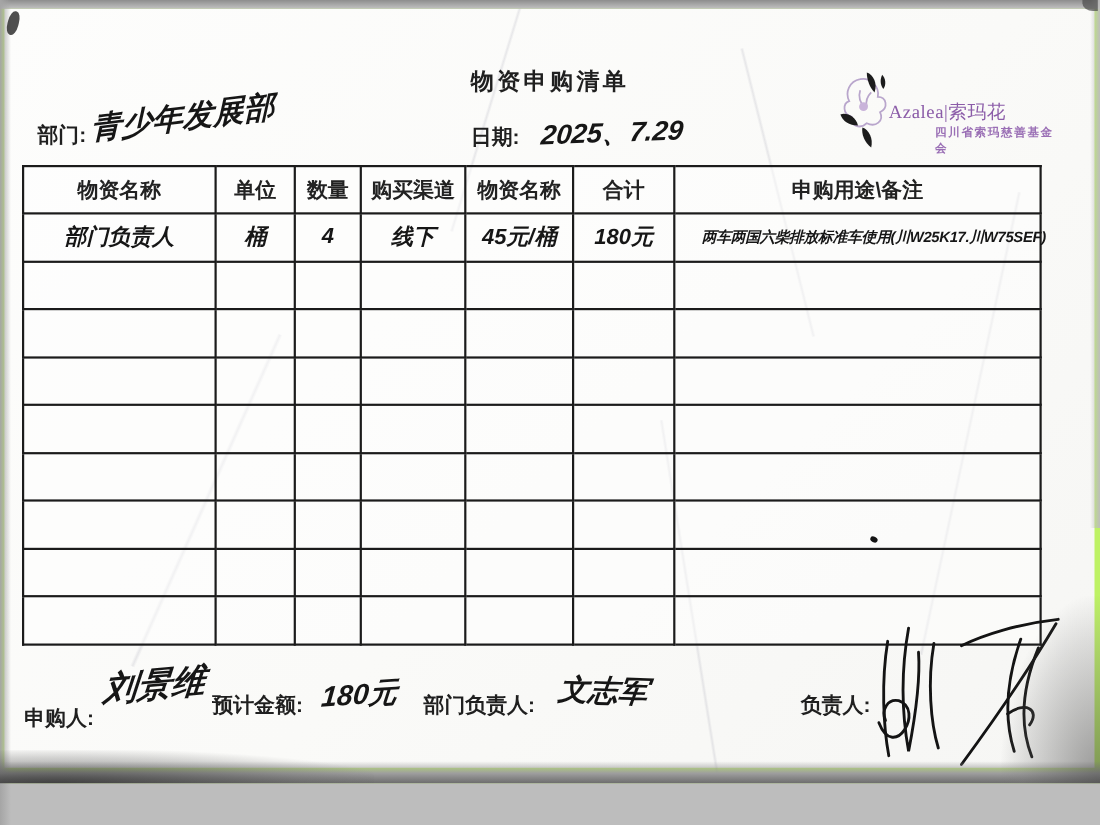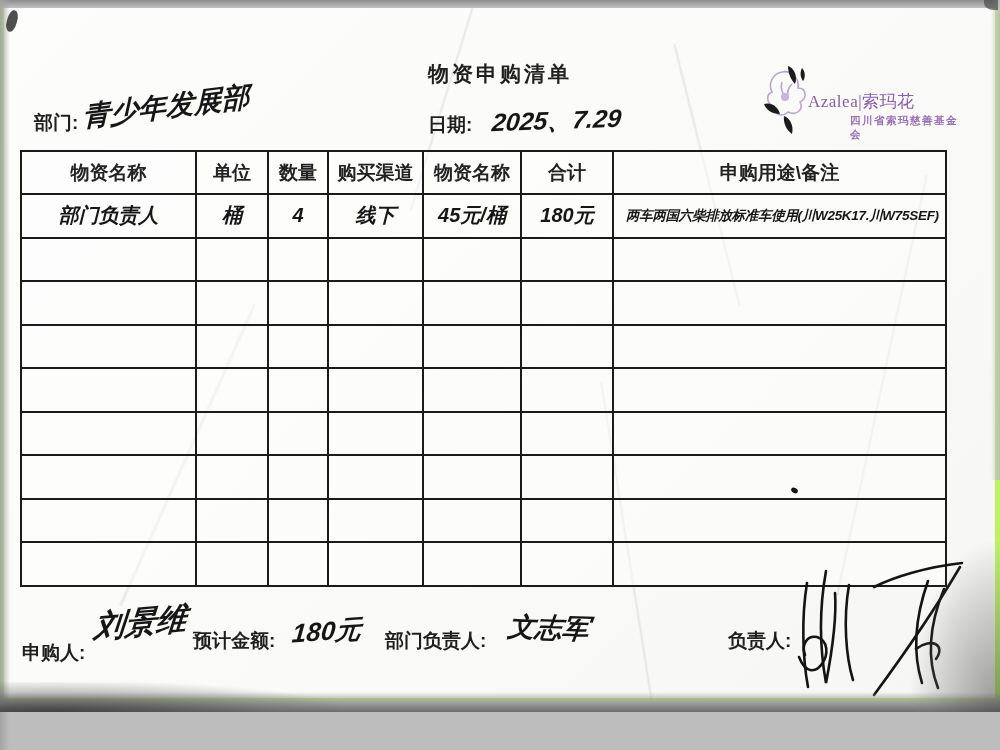--- a/index.html
+++ b/index.html
@@ -51,21 +51,21 @@
     font-size:17px;font-weight:400;letter-spacing:.5px;}
   .logo-org{position:absolute;left:56px;top:50px;font-family:"Liberation Serif",serif;
     font-size:10.5px;font-weight:700;letter-spacing:1.5px;margin-left:36px;}
 
   
   .req-table{position:absolute;left:20px;top:150px;width:925px;border-collapse:collapse;
     table-layout:fixed;background:rgba(255,255,255,.45);}
   .req-table th,.req-table td{border:2.5px solid #1b1b1b;padding:0 4px;overflow:visible;}
   .req-table th{height:41px;font-size:19px;font-weight:700;color:#222;text-align:center;}
   .req-table td{height:41.5px;font-size:20px;text-align:center;}
-  .req-table td.remark{font-size:13.5px;text-align:left;padding-left:12px;letter-spacing:-.3px;}
+  .req-table td.remark{font-size:13.5px;text-align:left;padding-left:24px;letter-spacing:-.3px;}
   col.c0{width:175px}col.c1{width:72px}col.c2{width:60px}col.c3{width:95px}
   col.c4{width:98px}col.c5{width:92px}col.c6{width:333px}
 
   .sig-svg{position:absolute;pointer-events:none;}
 </style>
 </head>
 <body>
 
 <div class="stage">
   <div class="paper"></div>

